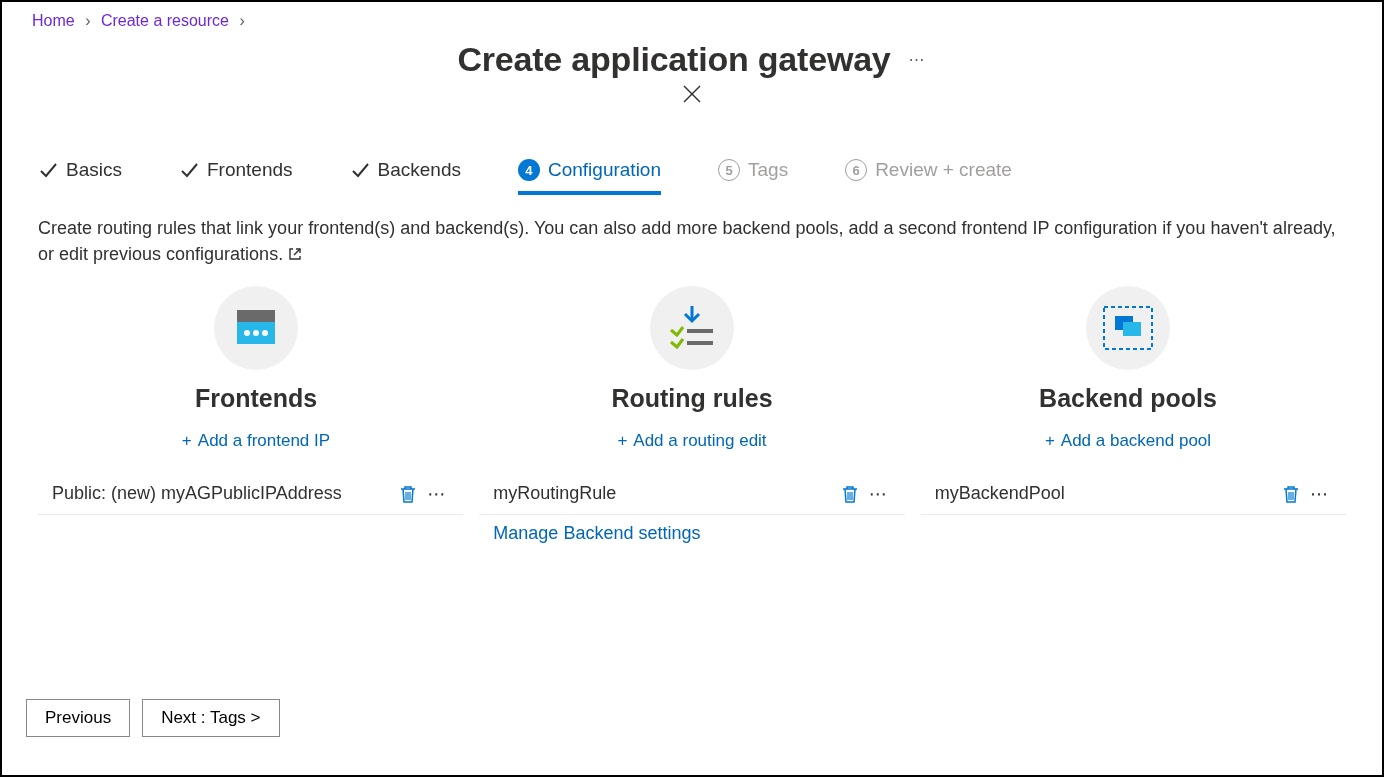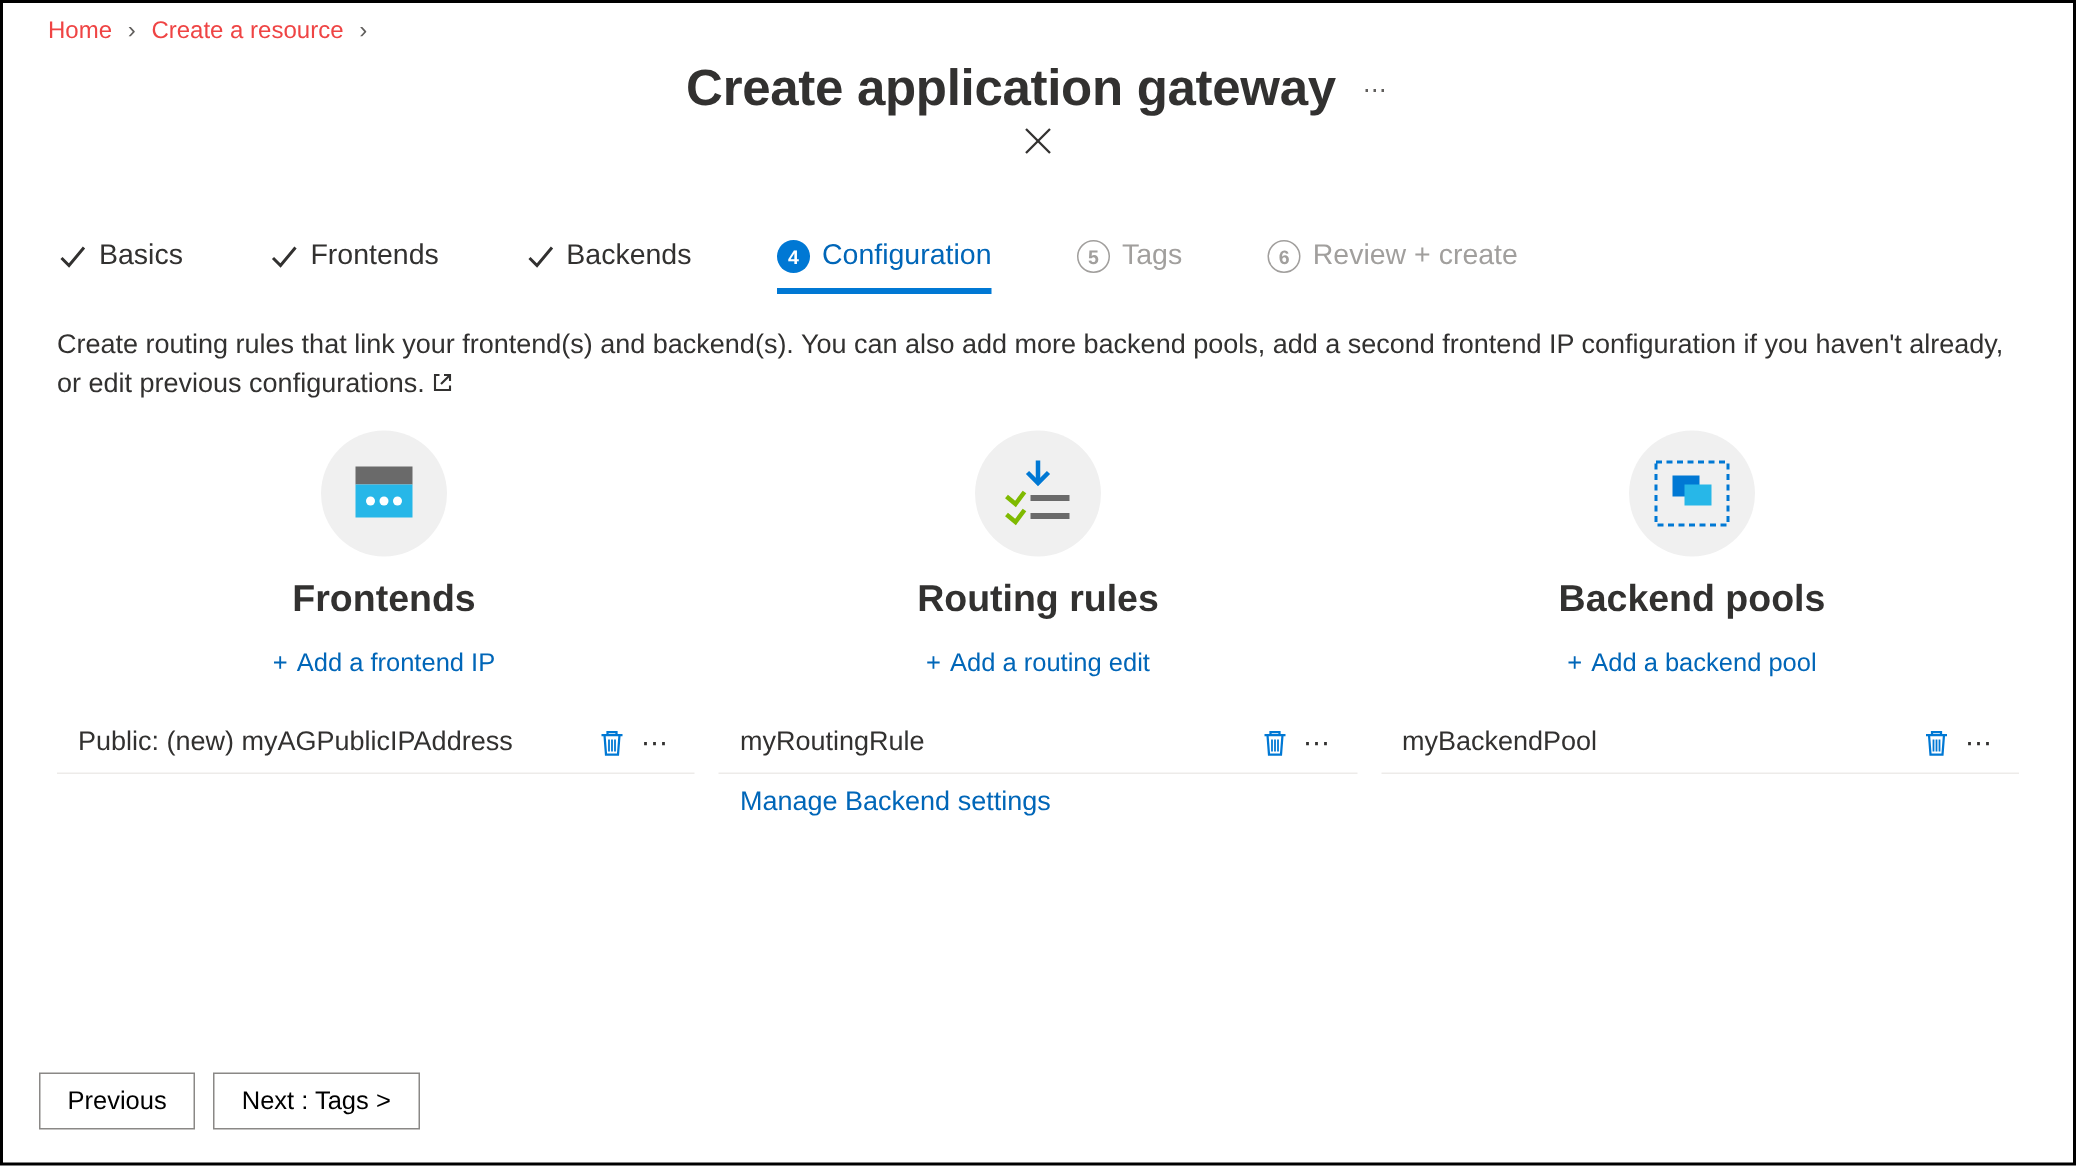--- a/index.html
+++ b/index.html
@@ -12,21 +12,21 @@
     border: 2px solid #000;
     position: relative;
     display: flex;
     flex-direction: column;
   }
   .breadcrumb {
     padding: 10px 30px 2px 30px;
     font-size: 16px;
     color: #0066b8;
   }
-  .breadcrumb a { color: #ef4444; text-decoration: none; cursor: pointer; }
+  .breadcrumb a { color: #6d28d9; text-decoration: none; cursor: pointer; }
   .breadcrumb .chev { color: #605e5c; margin: 0 6px; }
   .titlebar {
     display: flex;
     align-items: center;
     justify-content: space-between;
     padding: 8px 30px 24px 30px;
     flex-direction: column;
   }
   .titlebar h1 { font-size: 34px; font-weight: 600; letter-spacing: -0.2px; }
   .titlebar .dots { margin-left: 18px; color: #605e5c; letter-spacing: 2px; font-size: 16px; }
@@ -99,21 +99,21 @@
   .more { font-size: 18px; letter-spacing: 2px; color: #323130; cursor: pointer; line-height: 1; }
 
   .managerow {
     padding: 8px 0 0 0; text-align: left;
     color: #0066b8; font-size: 18px; cursor: pointer;
     margin-left: 14px;
   }
 
   .footer {
     margin-top: auto;
-    padding: 0 24px 22px 24px;
+    padding: 0 24px 38px 24px;
     display: flex; gap: 12px;
   }
   .btn {
     padding: 8px 18px; font-size: 17px; border: 1px solid #8a8886;
     background: #fff; cursor: pointer;
   }
 </style>
 </head>
 <body>
 

